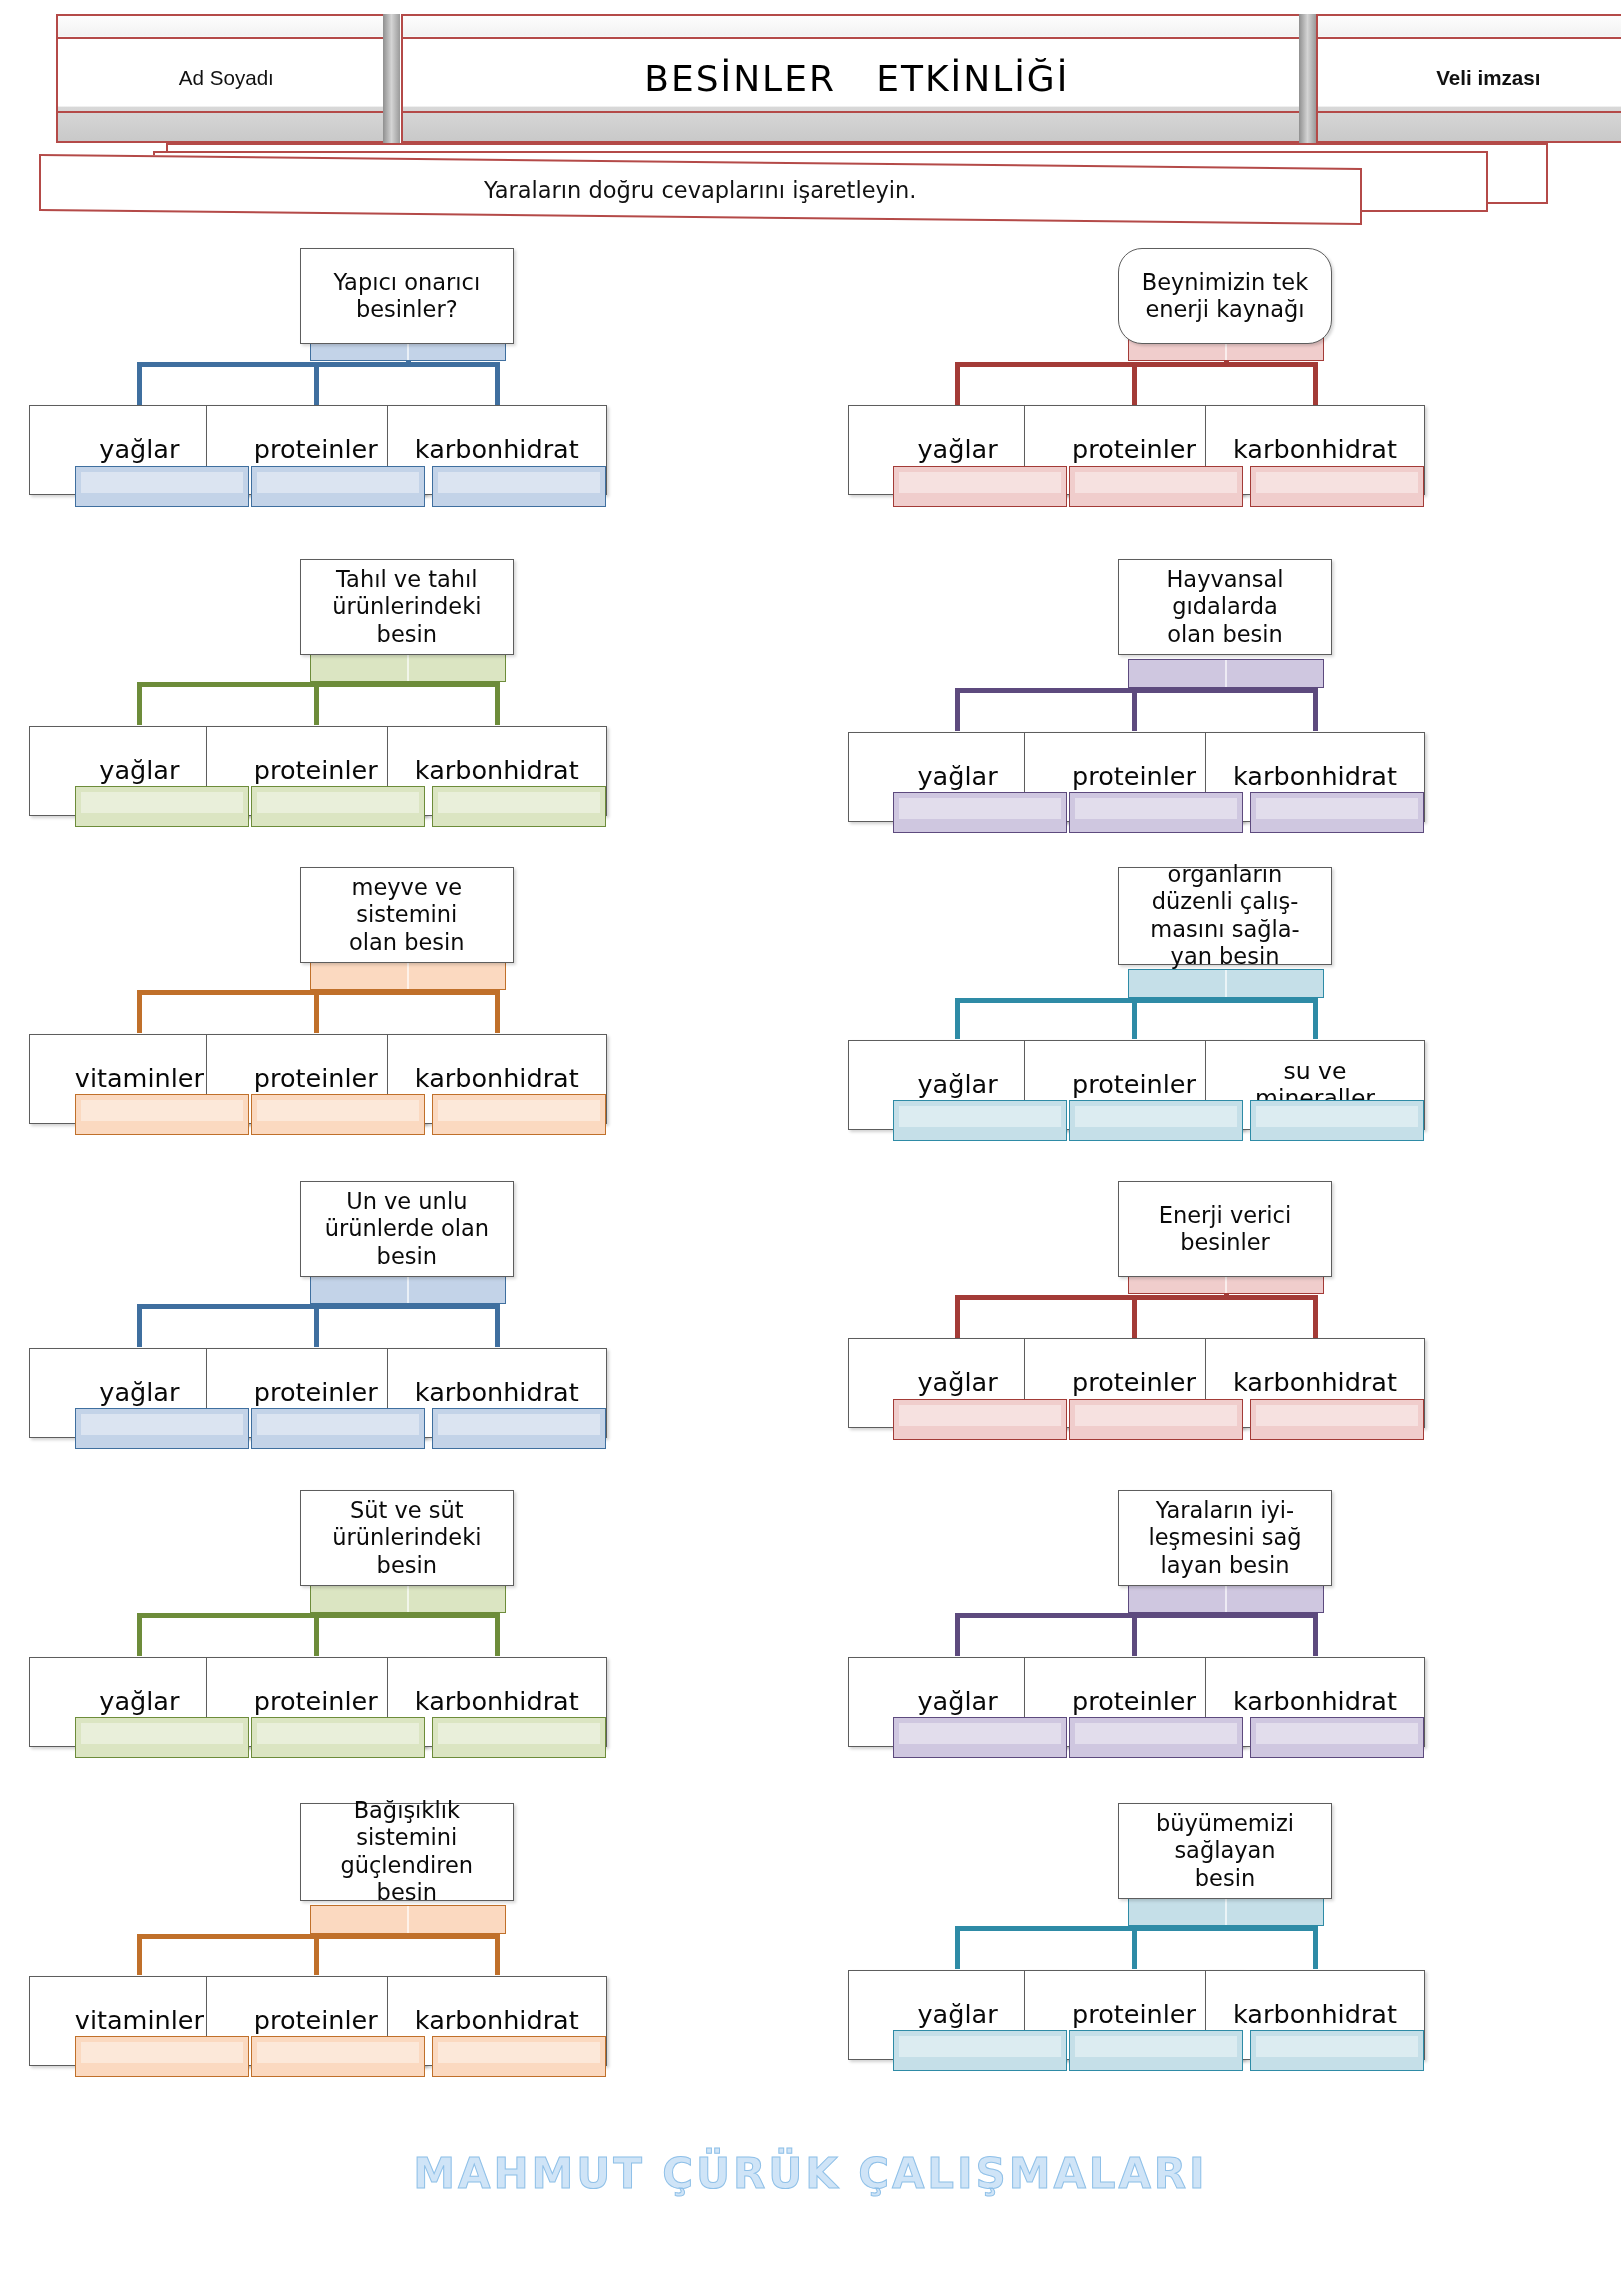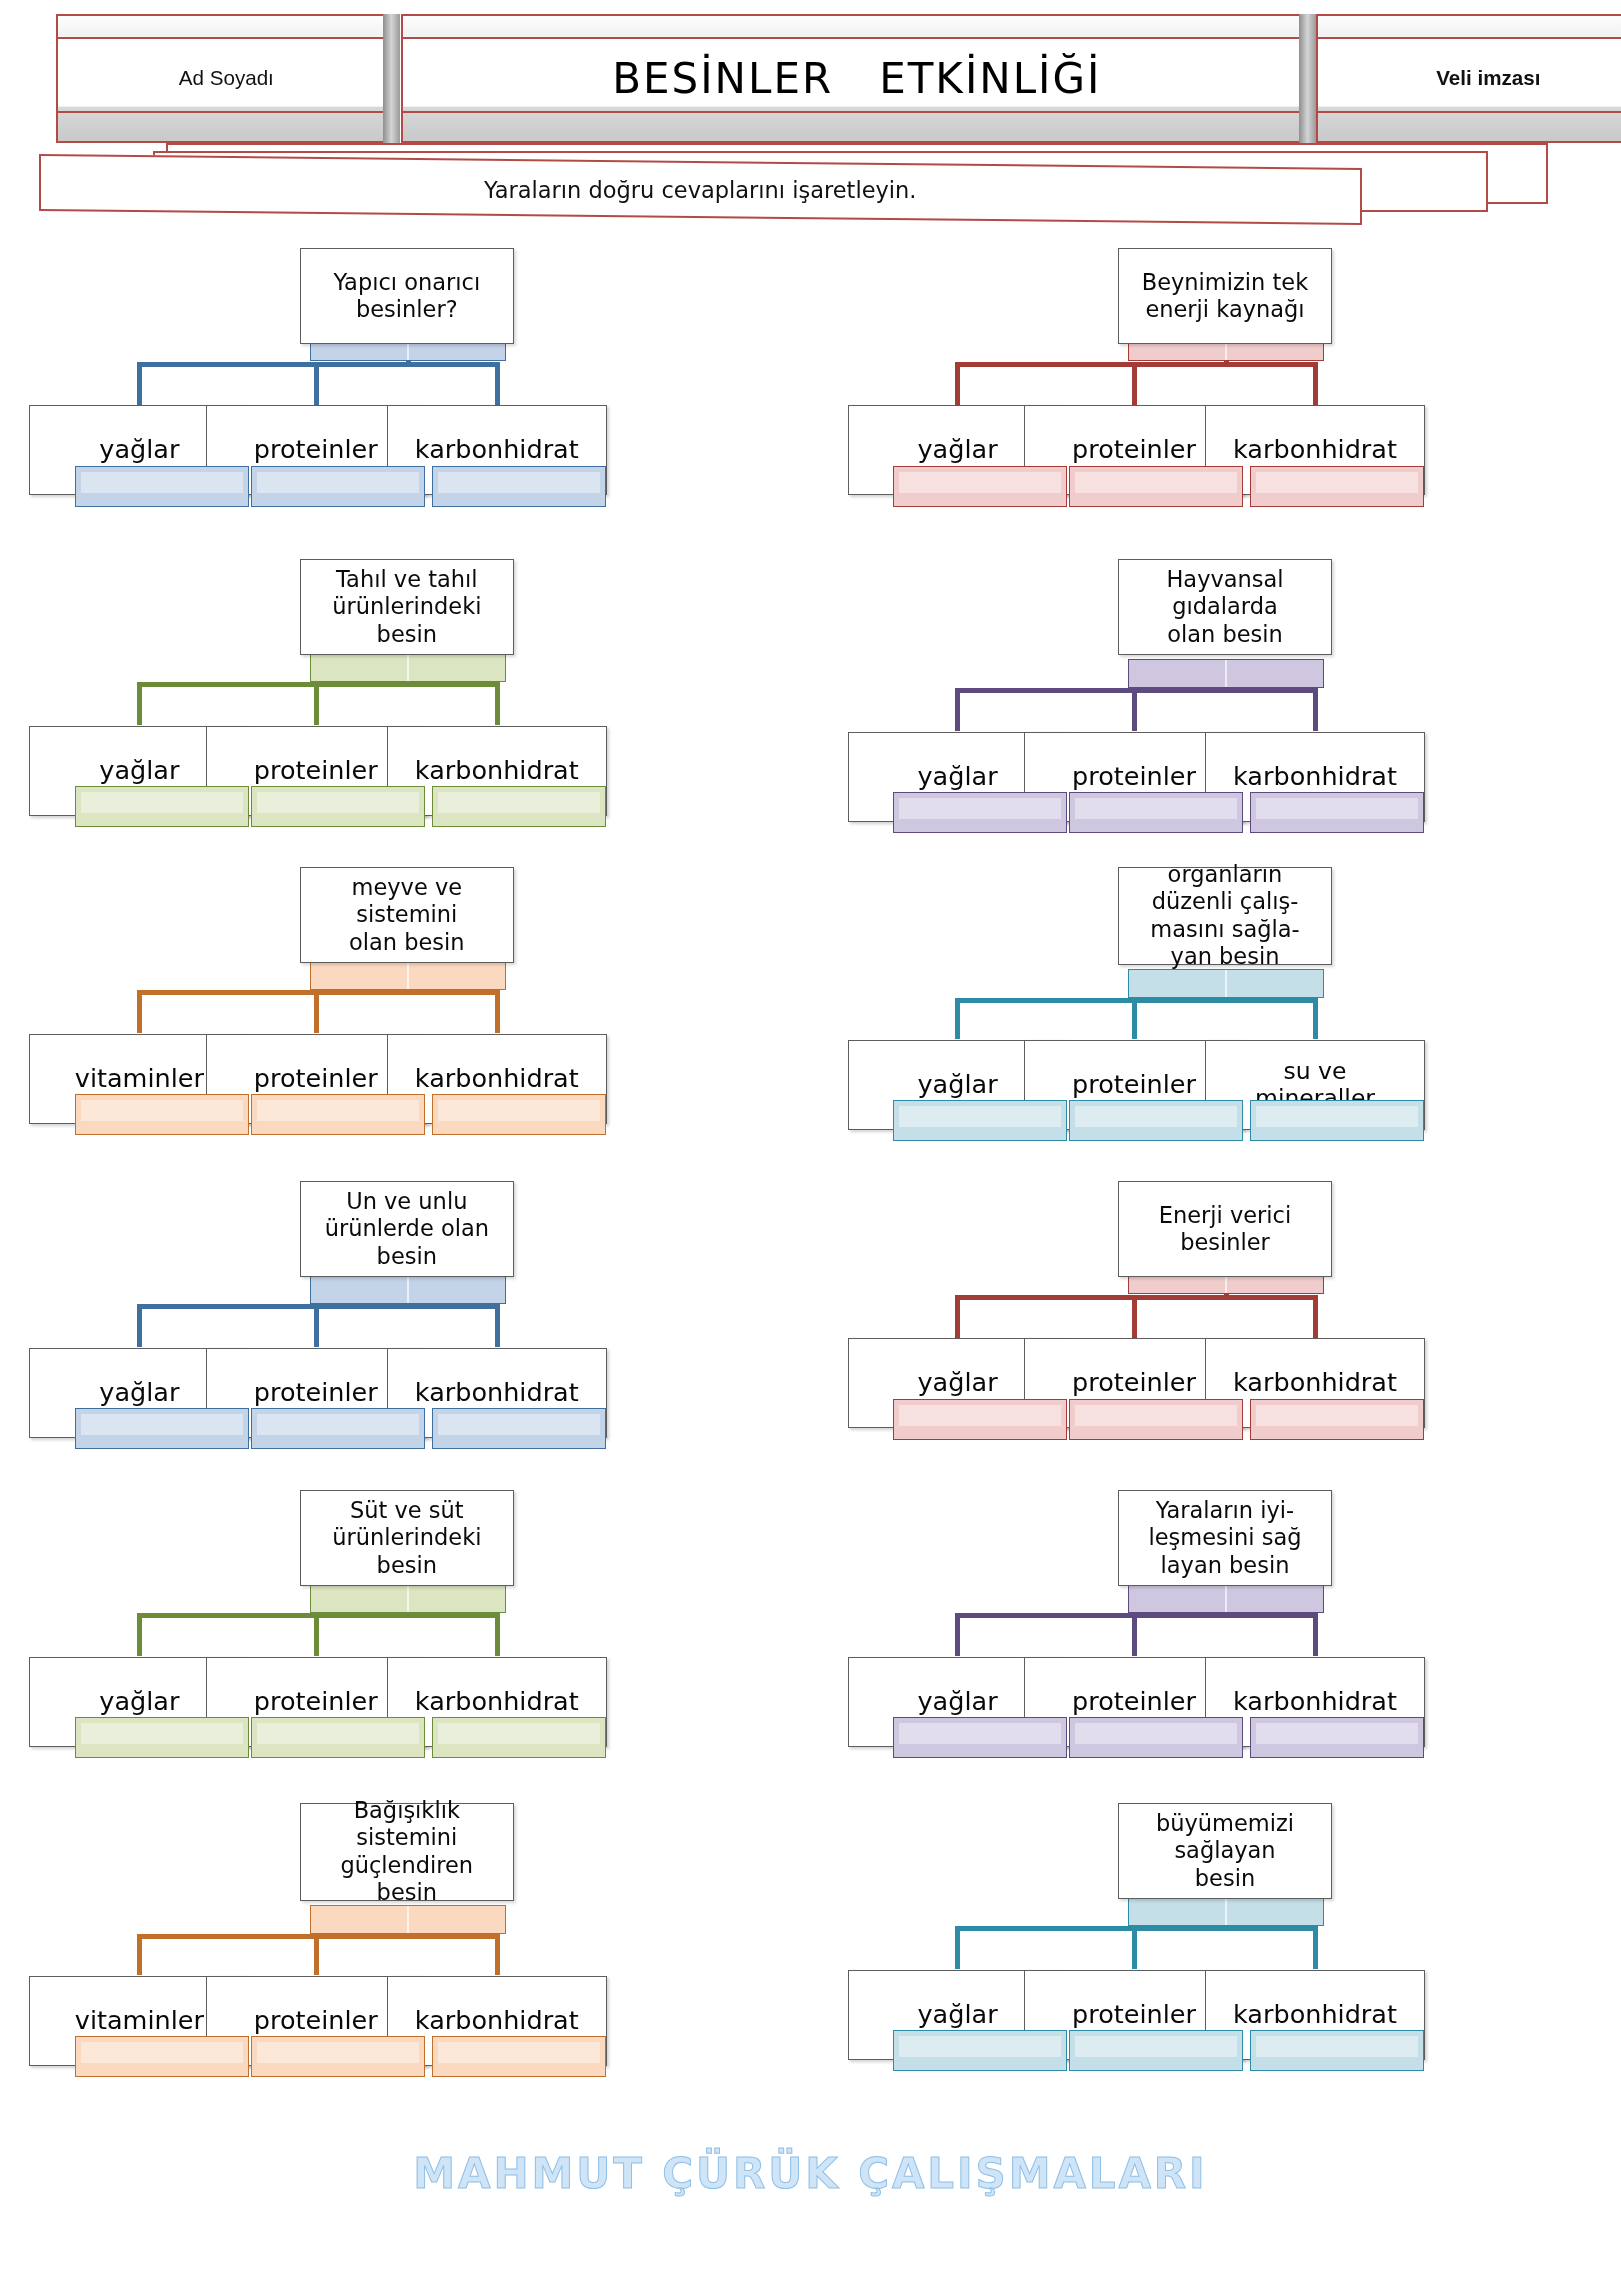--- a/index.html
+++ b/index.html
@@ -52,21 +52,21 @@
   }
   #bevel-a { left: 327px; }
   #bevel-b { left: 1243px; }
 
   .hdr-label {
     font-family: "Liberation Sans", sans-serif;
     font-size: 20.6px; color: #111;
   }
   .hdr-title-text {
     font-family: "DejaVu Sans", sans-serif;
-    font-size: 42px;
+    font-size: 36px;
     letter-spacing: 2px;
     color: #000;
     white-space: pre;
   }
 
   
   .instr-wrap { position: absolute; left: 39px; top: 143px; width: 1568px; height: 83px; }
   .instr-shadow1 {
     position: absolute; left: 127px; top: 0px; width: 1382px; height: 61px;
     border: 2px solid #b44a48; background: #fff;
@@ -227,21 +227,21 @@
       <div class="abox" style="left: 196px; top: 157px;">
         <div class="atext">proteinler</div>
       </div>
       <div class="afill" style="left: 241px; top: 218px; background: rgb(195, 211, 232); border-color: rgb(63, 111, 159);"></div>
       <div class="abox" style="left: 377px; top: 157px;">
         <div class="atext">karbonhidrat</div>
       </div>
       <div class="afill" style="left: 422px; top: 218px; background: rgb(195, 211, 232); border-color: rgb(63, 111, 159);"></div>
     </div>
     <div class="block" style="left: 828px; top: 248px;">
-      <div class="qbox" style="height: 80px;">
+      <div class="qbox" style="height: 80px; border-radius: 24px;">
         <div class="qtext">Beynimizin tek
 enerji kaynağı</div>
       </div>
       <div class="qtab" style="top: 84px; background: rgb(240, 205, 204); border-color: rgb(163, 59, 55);"></div>
       <div class="conn conn-v" style="left: 396px; top: 98px; height: 17.6px; background: rgb(163, 59, 55);"></div>
       <div class="conn conn-h" style="left: 129px; top: 114px; width: 358px; background: rgb(163, 59, 55);"></div>
       <div class="conn conn-v" style="left: 127px; top: 114px; height: 43px; background: rgb(163, 59, 55);"></div>
       <div class="conn conn-v" style="left: 304px; top: 114px; height: 43px; background: rgb(163, 59, 55);"></div>
       <div class="conn conn-v" style="left: 485px; top: 114px; height: 43px; background: rgb(163, 59, 55);"></div>
       <div class="abox" style="left: 19.6px; top: 157px;">

